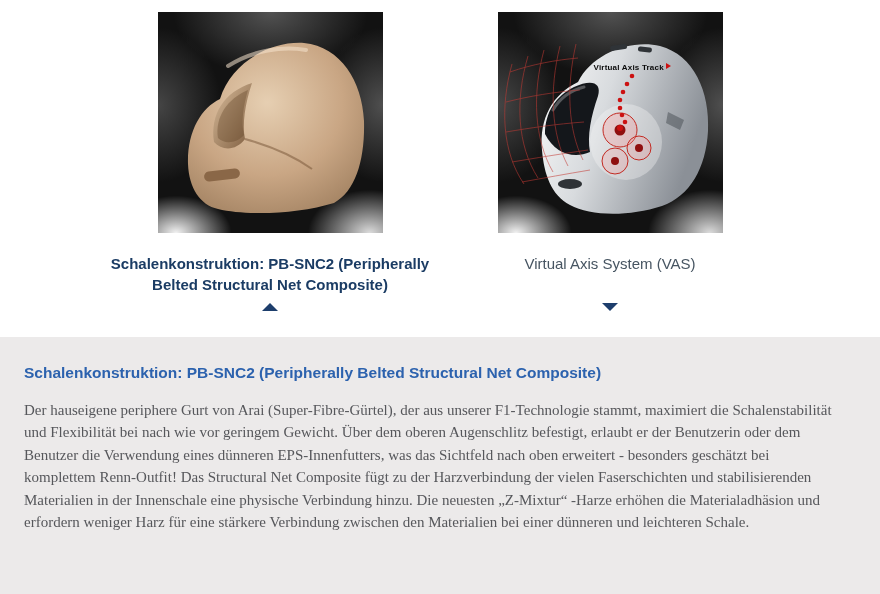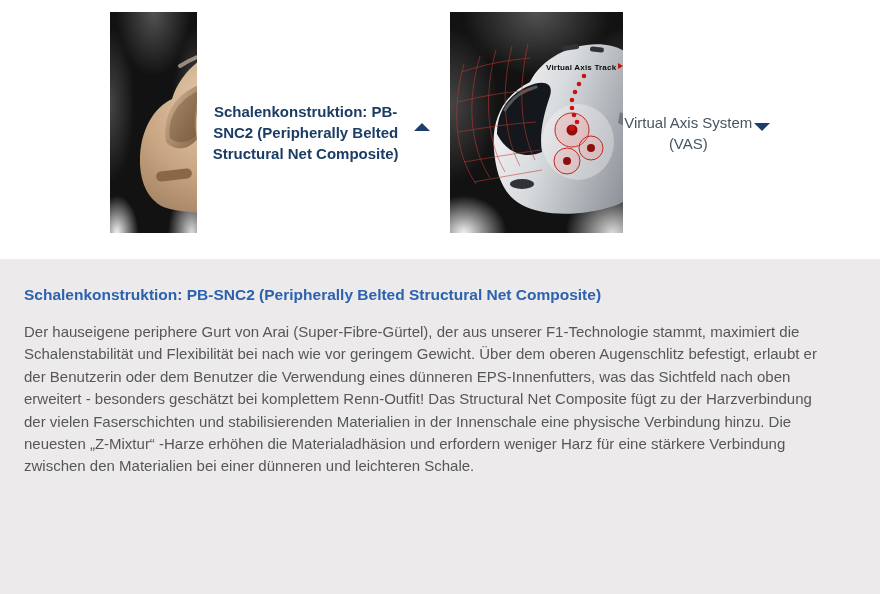--- a/index.html
+++ b/index.html
@@ -1,21 +1,21 @@
 <!DOCTYPE html>
 <html><head>
 <meta charset="utf-8">
 <style>
   html,body{margin:0;padding:0;background:#ffffff;}
   body{width:880px;height:594px;overflow:hidden;font-family:"Liberation Sans",sans-serif;}
   .page{display:flex;flex-direction:column;height:594px;}
 
   
   .figures{display:flex;justify-content:center;gap:20px;padding-top:12px;margin-bottom:26px;}
-  .feature{width:320px;margin:0;display:flex;flex-direction:row;align-items:center;}
+  .feature{width:320px;margin:0;display:flex;flex-direction:column;align-items:center;}
   .tile{position:relative;width:225px;height:221px;overflow:hidden;cursor:pointer;
     background:
       radial-gradient(ellipse 38% 26% at 8% 100%, rgba(255,255,255,0.95) 0%, rgba(255,255,255,0) 65%),
       radial-gradient(ellipse 42% 30% at 94% 100%, rgba(255,255,255,0.85) 0%, rgba(255,255,255,0) 65%),
       radial-gradient(ellipse 60% 40% at 50% 0%, rgba(135,135,135,0.55) 0%, rgba(0,0,0,0) 72%),
       radial-gradient(ellipse 40% 50% at 0% 42%, rgba(120,120,120,0.5) 0%, rgba(0,0,0,0) 70%),
       radial-gradient(ellipse 40% 50% at 100% 42%, rgba(140,140,140,0.5) 0%, rgba(0,0,0,0) 70%),
       #121212;}
   .tile svg{display:block;width:225px;height:221px;}
   .overlay-label{position:absolute;left:96px;top:51px;font-size:8px;font-weight:bold;color:#0a0a0a;
@@ -25,21 +25,21 @@
   .caption{margin-top:20px;min-height:42px;line-height:21px;font-size:15px;text-align:center;
     color:#475562;cursor:pointer;}
   .caption.selected{color:#1b3c64;font-weight:700;}
   .arrow{width:0;height:0;margin:8px auto 0;}
   .arrow.up{border-left:8px solid transparent;border-right:8px solid transparent;border-bottom:8px solid #1d3e6c;}
   .arrow.down{border-left:8px solid transparent;border-right:8px solid transparent;border-top:8px solid #1d3e6c;}
 
   
   .detail{flex:1;background:#eceaea;padding:27px 48px 24px 24px;box-sizing:border-box;}
   .detail h2{margin:0 0 17px 0;font-size:15.5px;font-weight:700;color:#2c62ae;}
-  .detail p{margin:0;max-width:812px;font-size:15px;line-height:22.4px;color:#56575b;}
+  .detail p{margin:0;max-width:812px;font-size:15px;line-height:22.4px;color:#56575b;font-family:Liberation Serif, serif;}
 </style>
 </head>
 <body>
 
 <div class="page">
 
   <div class="figures">
 
     <figure class="feature">
       <div class="tile">

